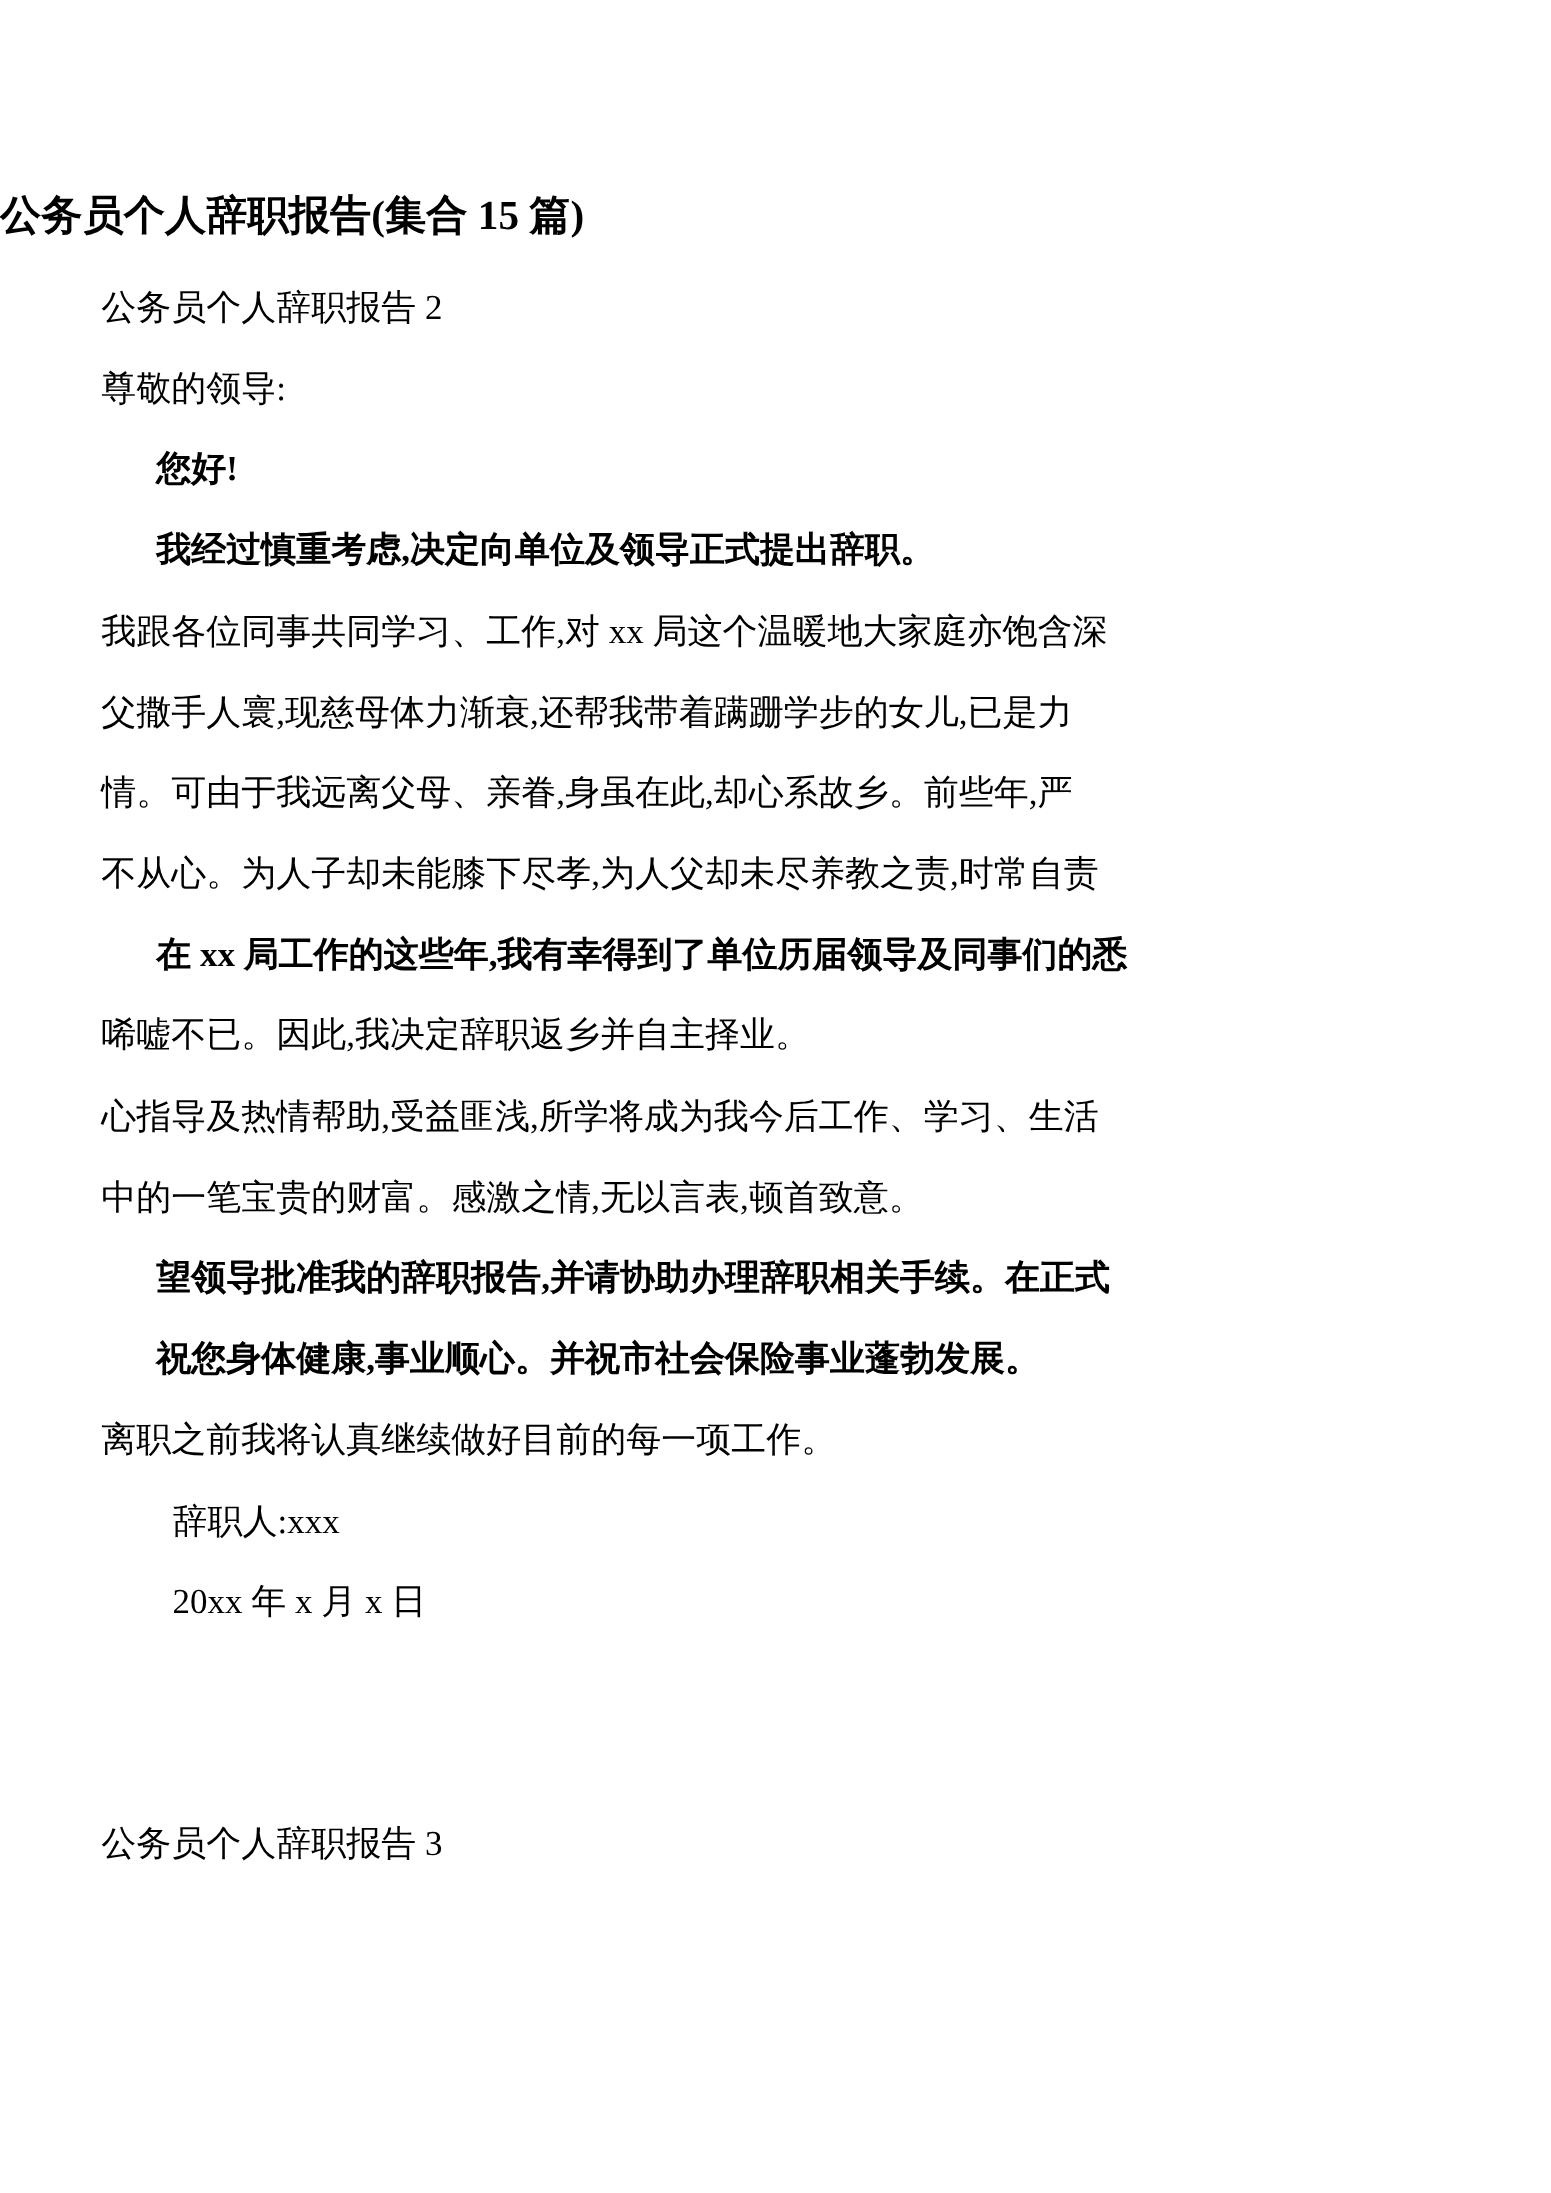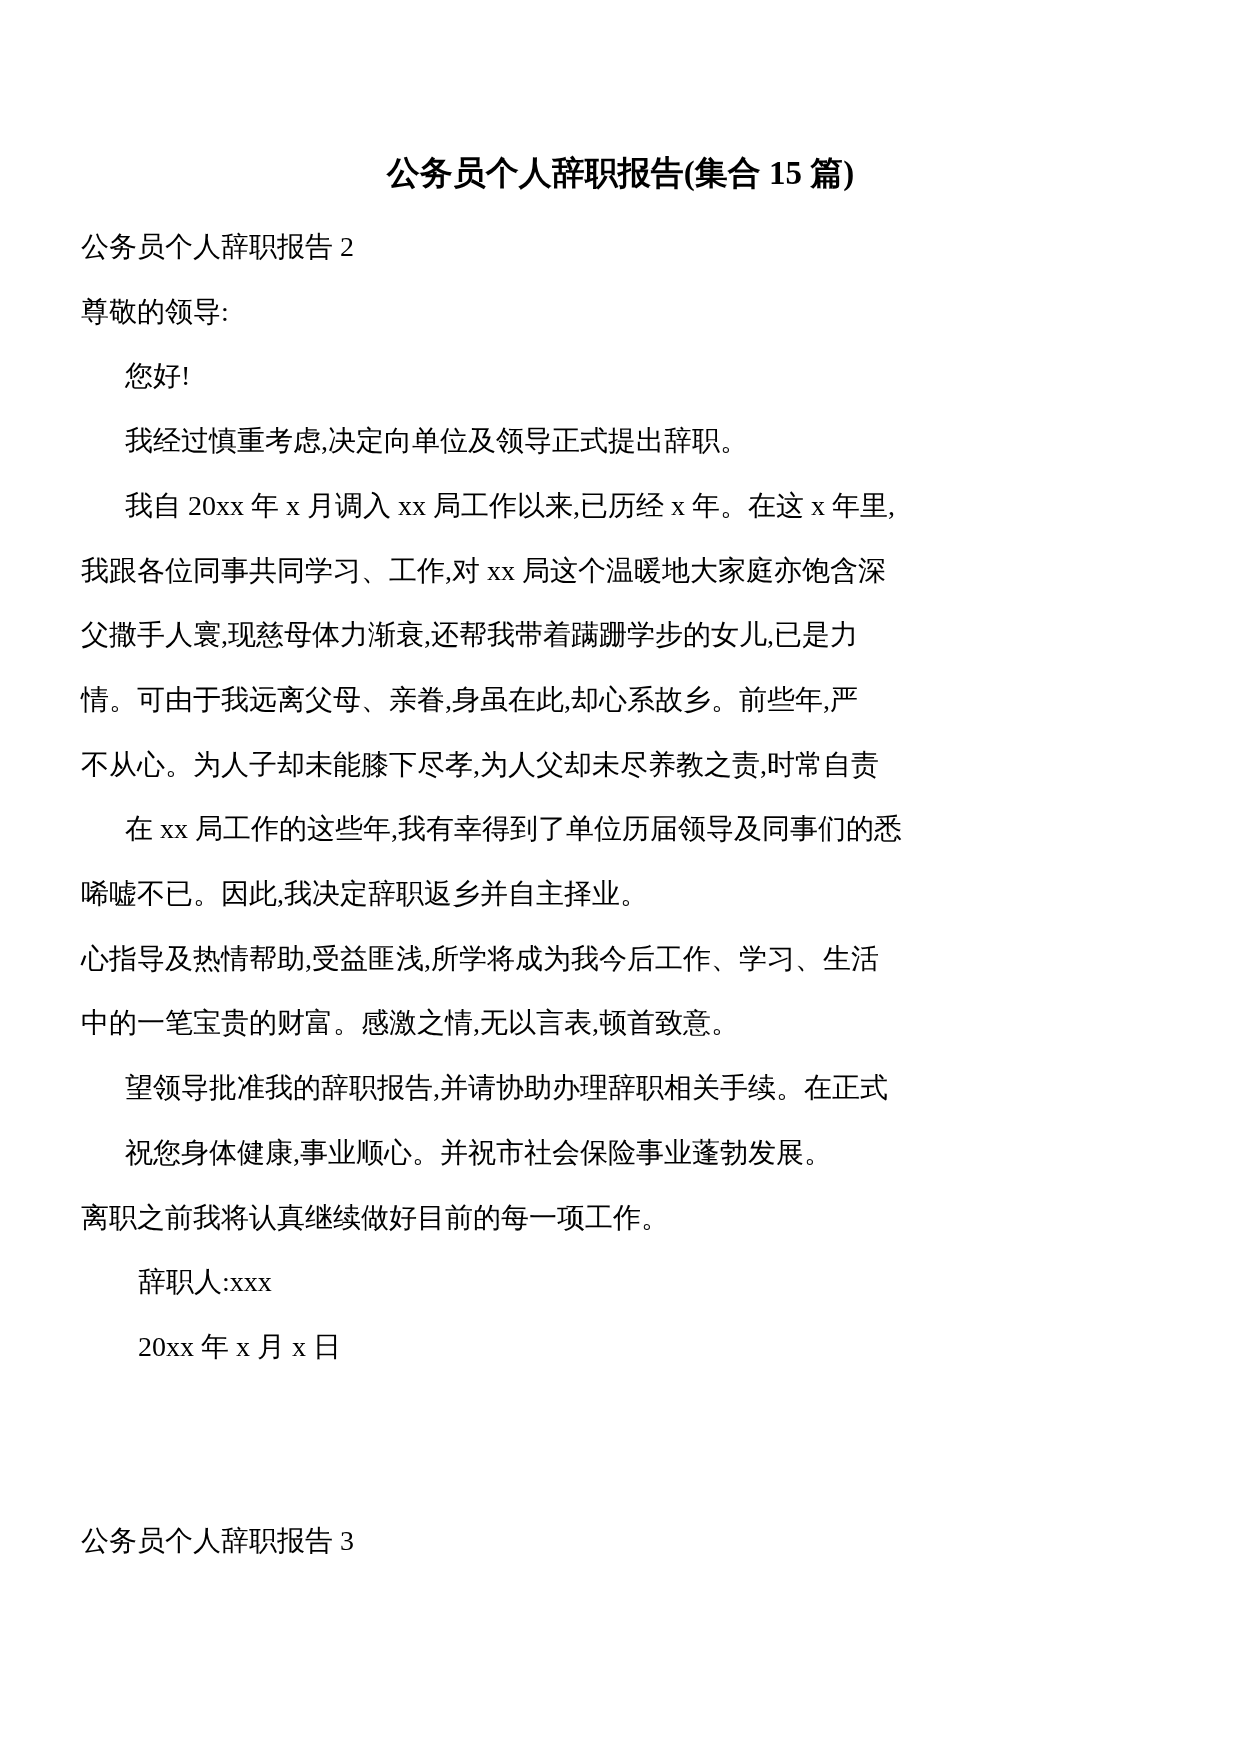--- a/index.html
+++ b/index.html
@@ -12,53 +12,51 @@
     width: 1241px;
     height: 1754px;
     margin: 0 auto;
     background: #ffffff;
     color: #000000;
     font-family: "Liberation Serif", "DejaVu Serif", serif;
     overflow: hidden;
   }
   .doc-title {
     padding-top: 148px;
-    text-align: center;
     font-size: 33px;
     font-weight: bold;
     line-height: 50px;
     white-space: pre;
   }
   .doc-body {
     margin-top: 17px;
     margin-left: 81px;
     width: 905px;
     font-size: 28px;
     line-height: 64.7px;
     text-align: justify;
   }
   .doc-line {
     min-height: 64.7px;
     white-space: pre;
   }
   .indent-none { padding-left: 0; }
-  .indent-para { padding-left: 44px; }
+  .indent-para { padding-left: 44px; font-weight: bold; }
   .indent-sig  { padding-left: 57px; }
 </style>
 </head>
 <body>
 
 <div class="page">
   <div class="doc-title">公务员个人辞职报告(集合 15 篇)</div>
   <div class="doc-body">
       <div class="doc-line indent-none">公务员个人辞职报告 2</div>
       <div class="doc-line indent-none">尊敬的领导:</div>
       <div class="doc-line indent-para">您好!</div>
       <div class="doc-line indent-para">我经过慎重考虑,决定向单位及领导正式提出辞职。</div>
-      <div class="doc-line indent-para">我自 20xx 年 x 月调入 xx 局工作以来,已历经 x 年。在这 x 年里,</div>
       <div class="doc-line indent-none">我跟各位同事共同学习、工作,对 xx 局这个温暖地大家庭亦饱含深</div>
       <div class="doc-line indent-none">父撒手人寰,现慈母体力渐衰,还帮我带着蹒跚学步的女儿,已是力</div>
       <div class="doc-line indent-none">情。可由于我远离父母、亲眷,身虽在此,却心系故乡。前些年,严</div>
       <div class="doc-line indent-none">不从心。为人子却未能膝下尽孝,为人父却未尽养教之责,时常自责</div>
       <div class="doc-line indent-para">在 xx 局工作的这些年,我有幸得到了单位历届领导及同事们的悉</div>
       <div class="doc-line indent-none">唏嘘不已。因此,我决定辞职返乡并自主择业。</div>
       <div class="doc-line indent-none">心指导及热情帮助,受益匪浅,所学将成为我今后工作、学习、生活</div>
       <div class="doc-line indent-none">中的一笔宝贵的财富。感激之情,无以言表,顿首致意。</div>
       <div class="doc-line indent-para">望领导批准我的辞职报告,并请协助办理辞职相关手续。在正式</div>
       <div class="doc-line indent-para">祝您身体健康,事业顺心。并祝市社会保险事业蓬勃发展。</div>

